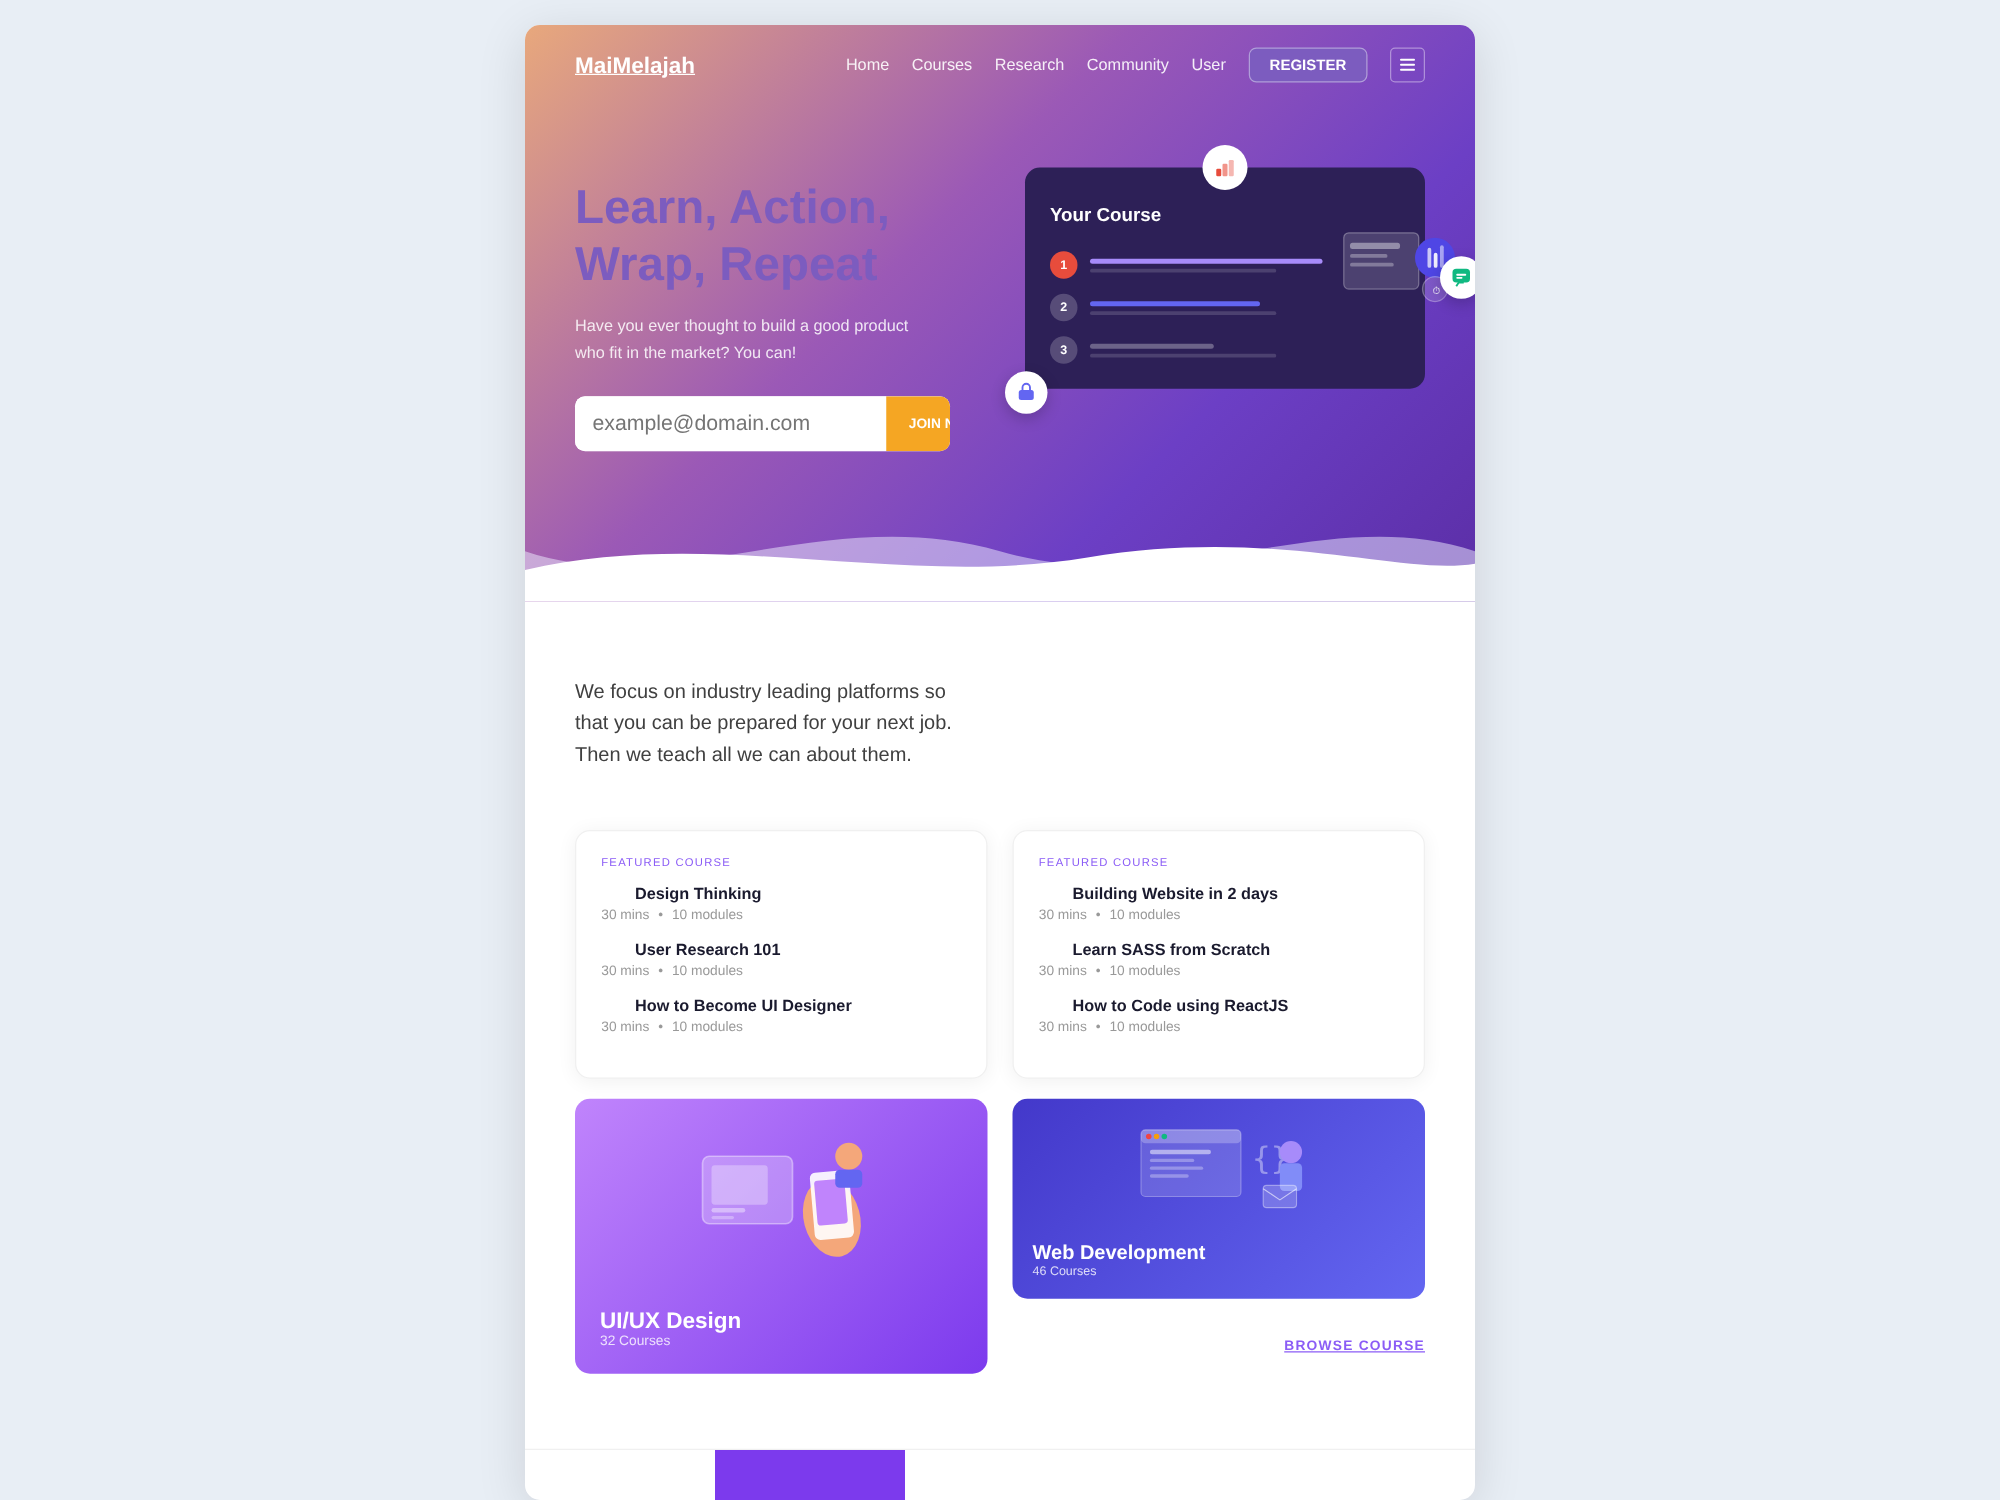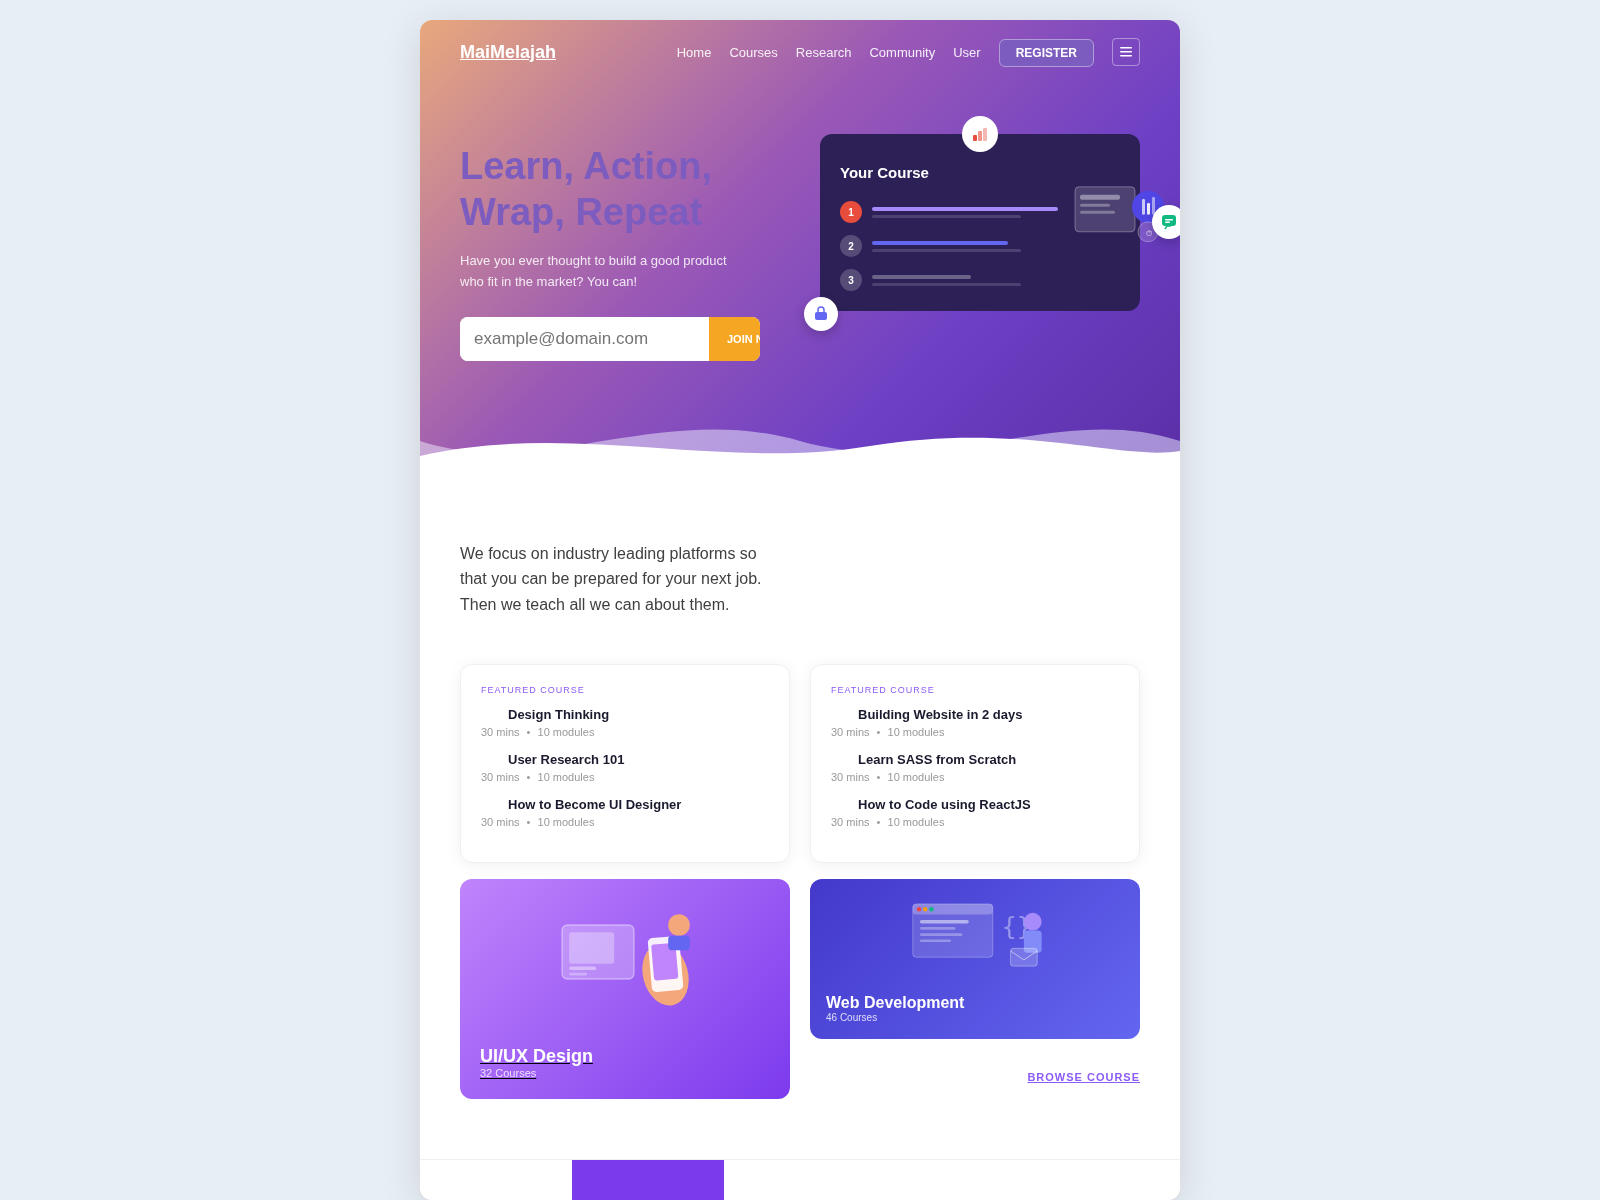--- a/index.html
+++ b/index.html
@@ -590,21 +590,21 @@
           <div class="course-feature-item">
             <div class="course-feature-name">How to Become UI Designer</div>
             <div class="course-meta">
               <span>30 mins</span>
               <span class="dot">•</span>
               <span>10 modules</span>
             </div>
           </div>
         </div>
 
-        <div class="uiux-card" style="margin-top:16px;text-decoration:underline;">
+        <div class="uiux-card" style="margin-top:16px;">
           <div class="uiux-illustration">
             <svg viewBox="0 0 200 120" fill="none" xmlns="http://www.w3.org/2000/svg" style="width:180px; height:110px;">
 
               <rect x="30" y="20" width="80" height="60" rx="6" fill="rgba(255,255,255,0.25)" stroke="rgba(255,255,255,0.4)" stroke-width="1.5"></rect>
               <rect x="38" y="28" width="50" height="35" rx="3" fill="rgba(255,255,255,0.3)"></rect>
               <rect x="38" y="66" width="30" height="4" rx="2" fill="rgba(255,255,255,0.4)"></rect>
               <rect x="38" y="73" width="20" height="3" rx="1.5" fill="rgba(255,255,255,0.3)"></rect>
 
               <ellipse cx="145" cy="75" rx="25" ry="35" fill="#f4a77a" transform="rotate(-15 145 75)"></ellipse>
               <rect x="125" y="35" width="35" height="60" rx="5" fill="rgba(255,255,255,0.9)" transform="rotate(-5 125 35)"></rect>

